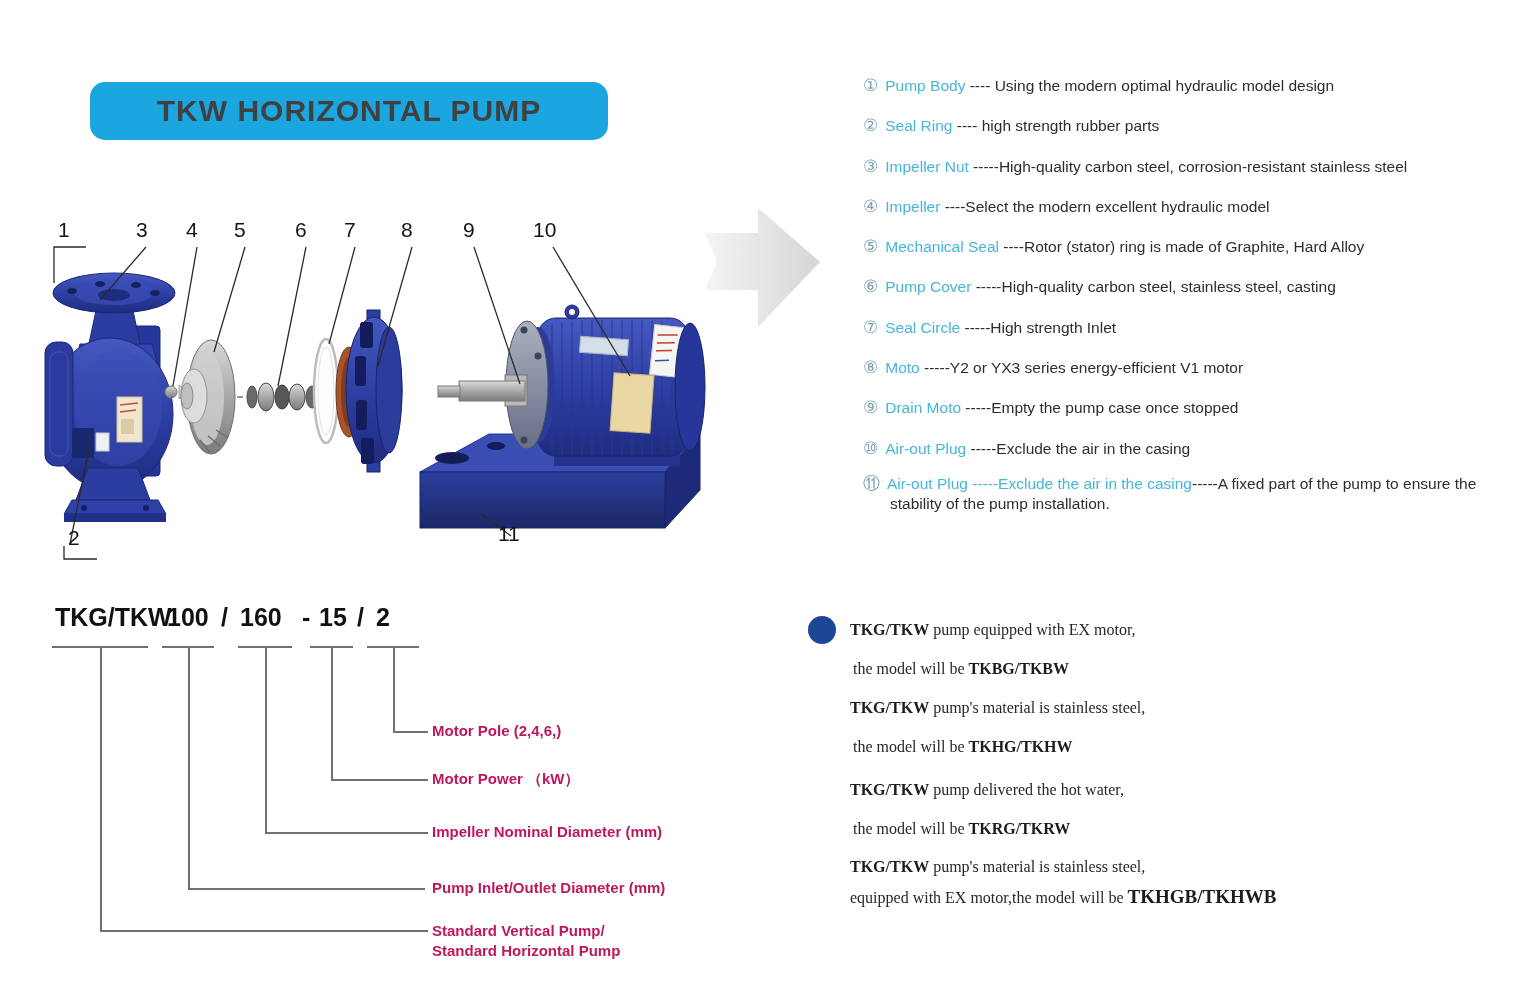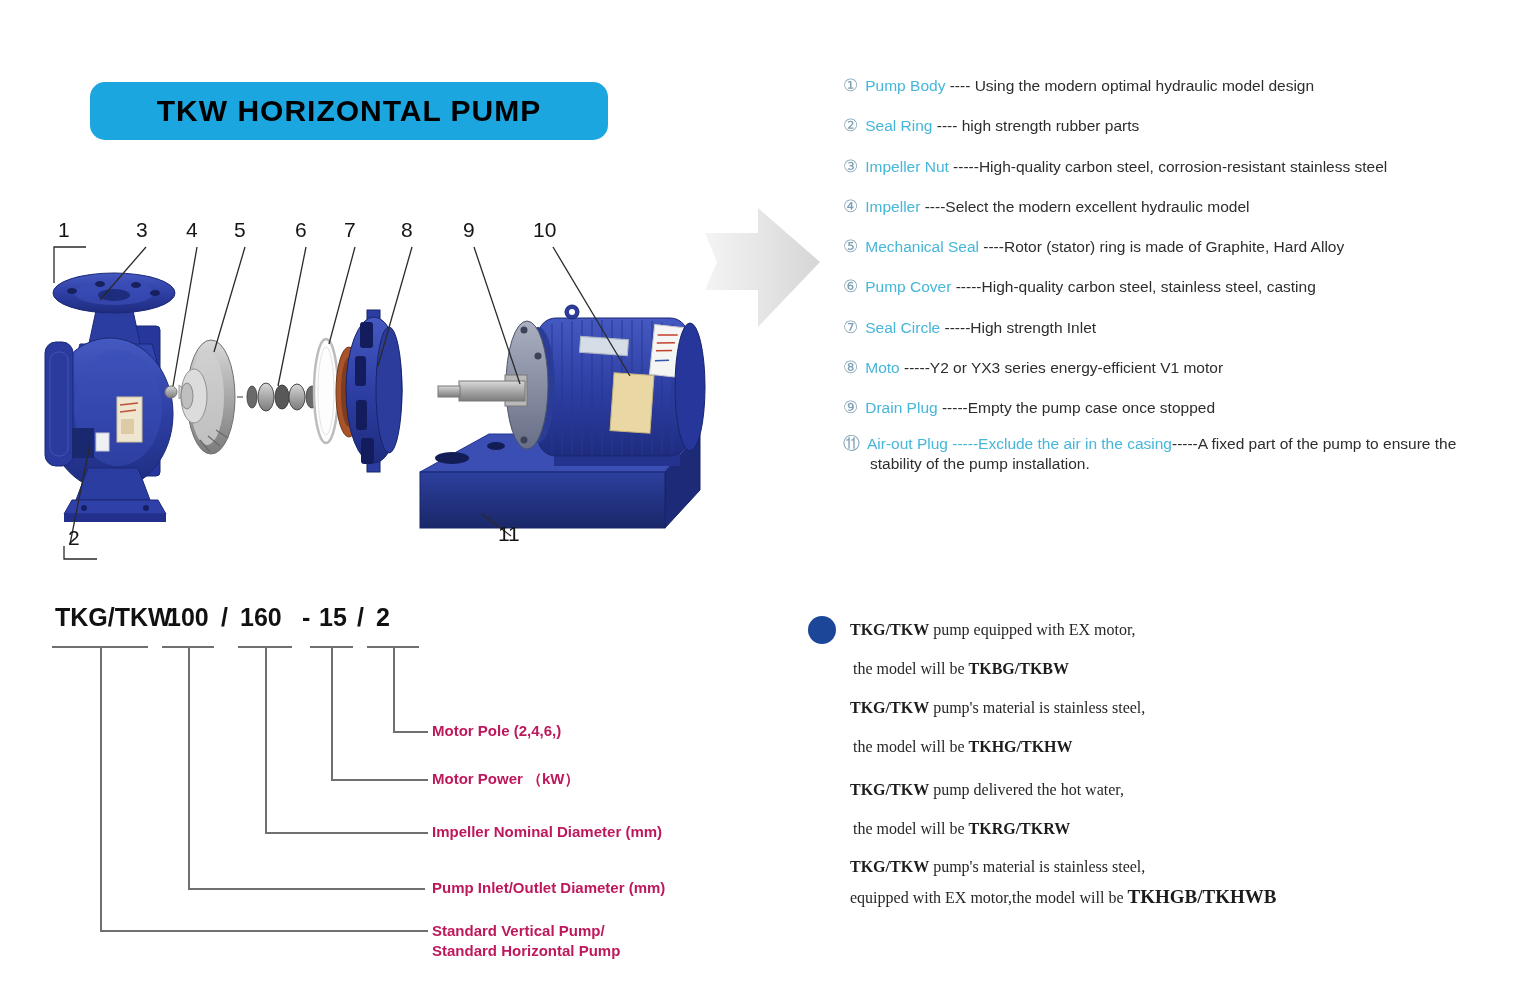--- a/index.html
+++ b/index.html
@@ -3,32 +3,32 @@
 <meta charset="utf-8">
 <style>
   * { margin:0; padding:0; box-sizing:border-box; }
   html,body { background:#fff; }
   body { font-family:"Liberation Sans", sans-serif; }
   #stage { position:relative; width:1513px; height:1000px; background:#ffffff; overflow:hidden; }
 
   
   .banner { position:absolute; left:90px; top:82px; width:518px; height:58px;
             background:#1ba6e0; border-radius:15px; display:flex; align-items:center; justify-content:center; }
-  .banner span { color:#000000; font-weight:bold; font-size:30px; letter-spacing:1px; }
+  .banner span { color:#404040; font-weight:bold; font-size:30px; letter-spacing:1px; }
 
   
   #diagram-svg { position:absolute; left:0; top:0; pointer-events:none; }
 
   
   .callout { position:absolute; font-size:21px; color:#151515; z-index:3; }
 
   
   .parts-list { position:absolute; left:843px; top:66px; width:660px; list-style:none; z-index:3; }
   .parts-list li { line-height:40.3px; white-space:nowrap; font-size:15.5px;
-                   padding-left:27px; text-indent:-27px; }
+                   padding-left:27px; text-indent:-27px;margin-left:20px; }
   .parts-list li.two-line { white-space:normal; line-height:20.5px; padding-top:5px; width:655px; }
   .pnum  { color:#7fa0b4; font-size:17px; margin-right:7px; }
   .pname { color:#46b6d9; }
   .pdesc { color:#2d2d2d; }
   .pdesc-blue { color:#46b6d9; }
 
   
   .mseg { position:absolute; font-weight:bold; font-size:25px; color:#111; z-index:3; }
   .mline { position:absolute; background:#707070; z-index:2; }
   .mlabel { position:absolute; left:432px; font-weight:bold; font-size:15px; color:#be185d; z-index:3; }
@@ -221,21 +221,22 @@
 
   <ul class="parts-list">
     <li><span class="pnum">①</span><span class="pname">Pump Body</span><span class="pdesc"> ---- Using the modern optimal hydraulic model design</span></li>
     <li><span class="pnum">②</span><span class="pname">Seal Ring</span><span class="pdesc"> ---- high strength rubber parts</span></li>
     <li><span class="pnum">③</span><span class="pname">Impeller Nut</span><span class="pdesc"> -----High-quality carbon steel, corrosion-resistant stainless steel</span></li>
     <li><span class="pnum">④</span><span class="pname">Impeller</span><span class="pdesc"> ----Select the modern excellent hydraulic model</span></li>
     <li><span class="pnum">⑤</span><span class="pname">Mechanical Seal</span><span class="pdesc"> ----Rotor (stator) ring is made of Graphite, Hard Alloy</span></li>
     <li><span class="pnum">⑥</span><span class="pname">Pump Cover</span><span class="pdesc"> -----High-quality carbon steel, stainless steel, casting</span></li>
     <li><span class="pnum">⑦</span><span class="pname">Seal Circle</span><span class="pdesc"> -----High strength Inlet</span></li>
     <li><span class="pnum">⑧</span><span class="pname">Moto</span><span class="pdesc"> -----Y2 or YX3 series energy-efficient V1 motor</span></li>
-    <li><span class="pnum">⑨</span><span class="pname">Drain Plug</span><span class="pdesc"> -----Empty the pump case once stopped</span></li>
+    <li><span class="pnum">⑨</span><span class="pname">Drain Moto</span><span class="pdesc"> -----Empty the pump case once stopped</span></li>
+    <li><span class="pnum">⑩</span><span class="pname">Air-out Plug</span><span class="pdesc"> -----Exclude the air in the casing</span></li>
     <li class="two-line"><span class="pnum">⑪</span><span class="pname">Air-out Plug</span><span class="pdesc-blue"> -----Exclude the air in the casing</span><span class="pdesc">-----A fixed part of the pump to ensure the stability of the pump installation.</span></li>
   </ul>
 
   <span class="mseg" style="left:55px;top:603px">TKG/TKW</span>
   <span class="mseg" style="left:167px;top:603px">100</span>
   <span class="mseg" style="left:221px;top:603px">/</span>
   <span class="mseg" style="left:240px;top:603px">160</span>
   <span class="mseg" style="left:302px;top:603px">-</span>
   <span class="mseg" style="left:319px;top:603px">15</span>
   <span class="mseg" style="left:357px;top:603px">/</span>

